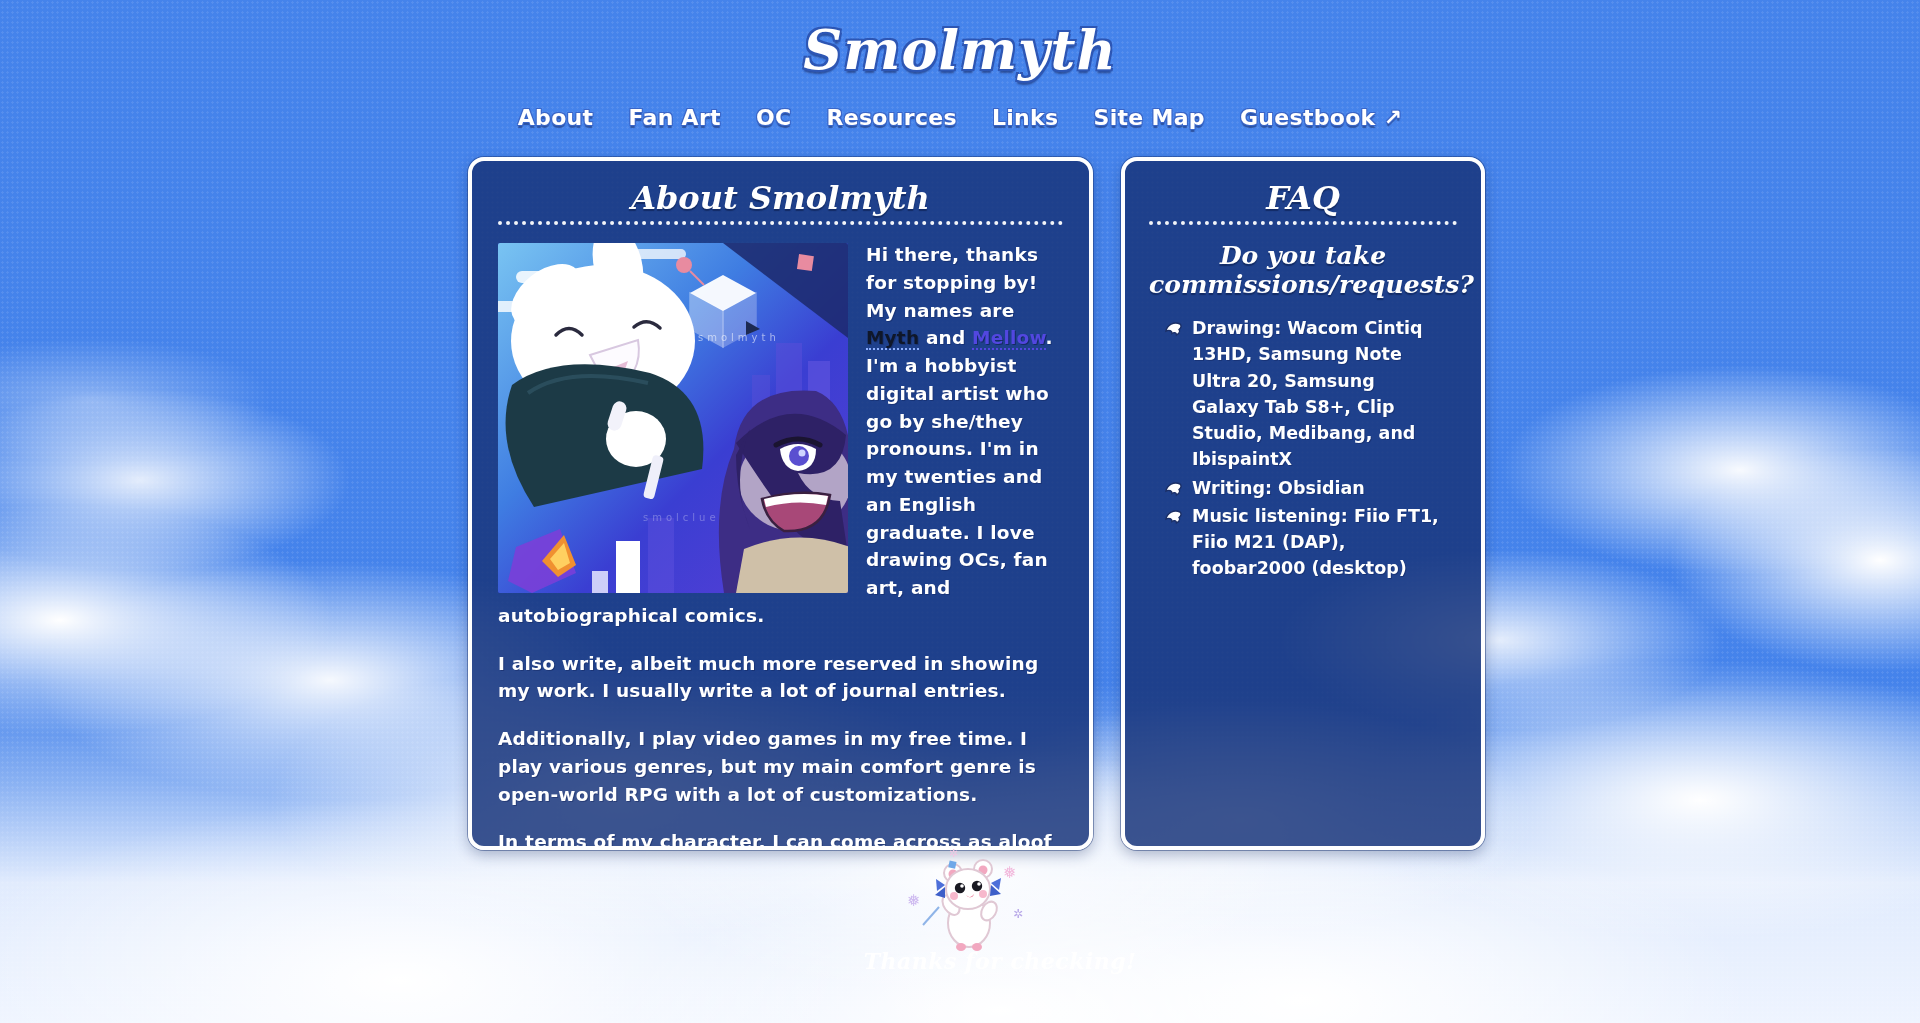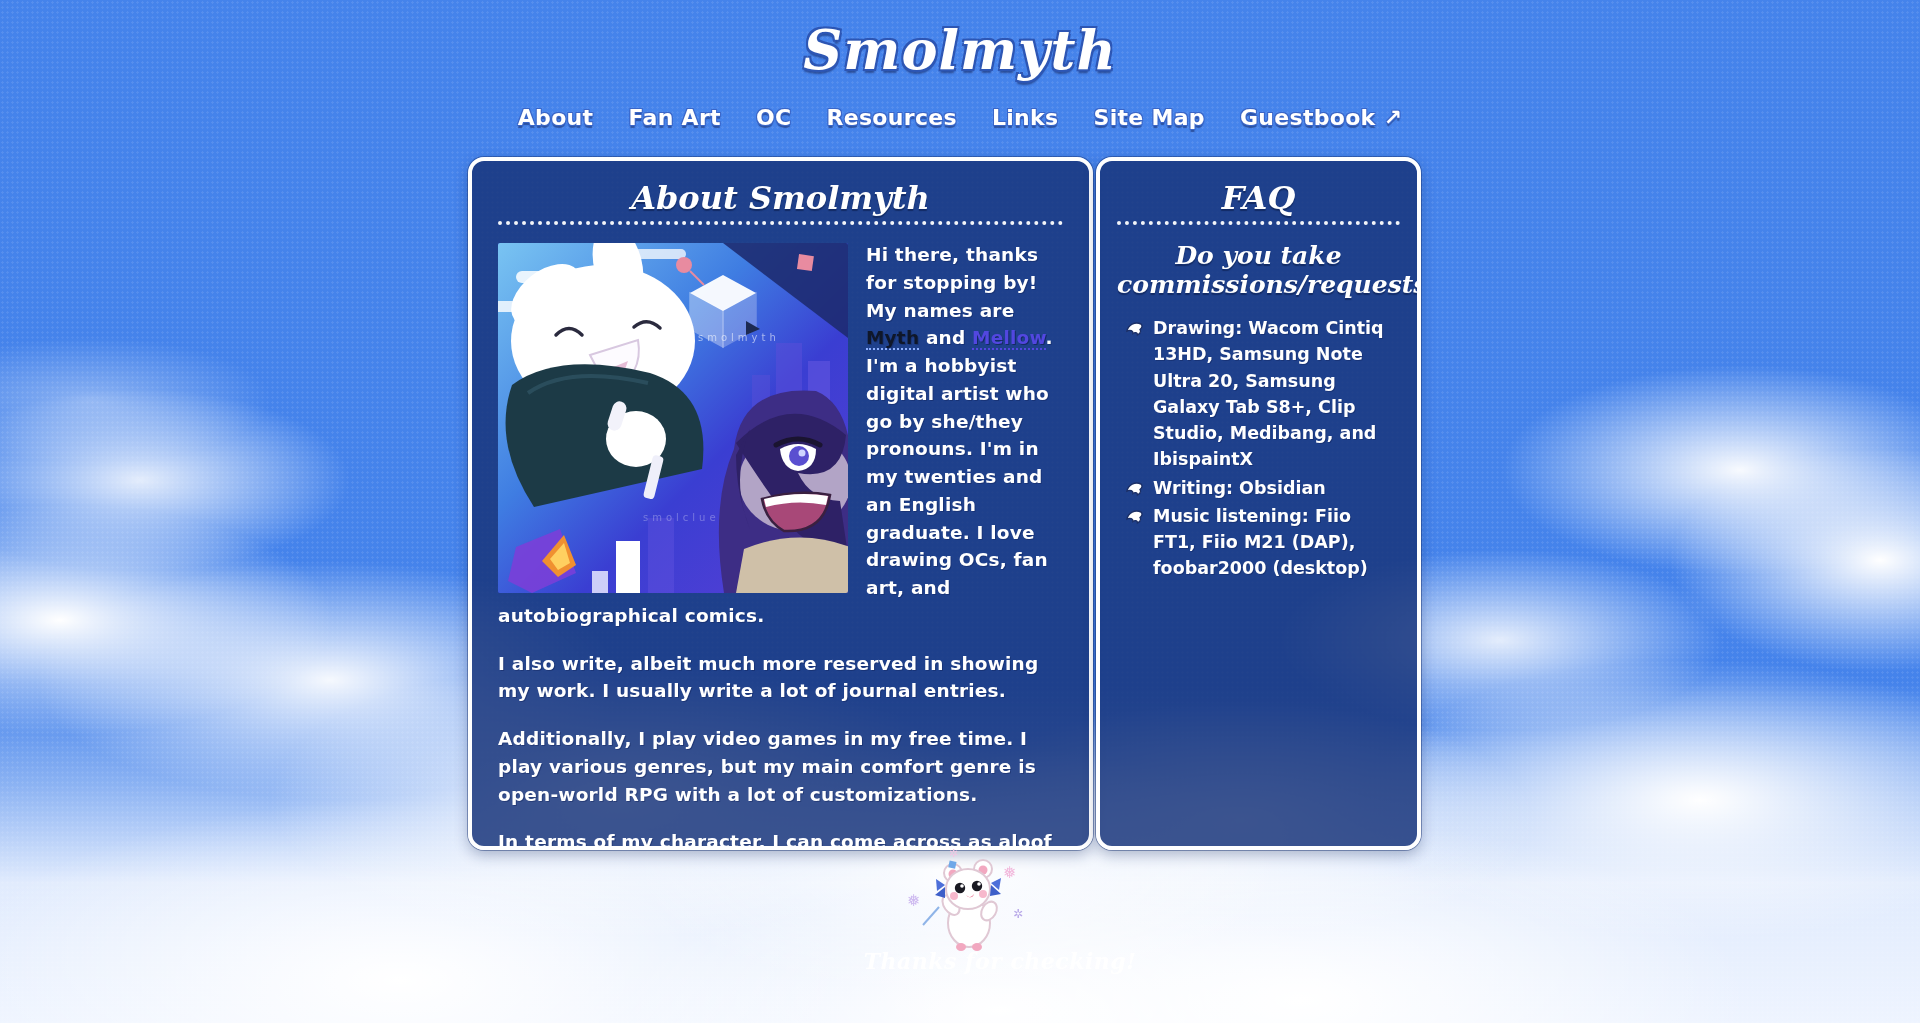--- a/index.html
+++ b/index.html
@@ -44,29 +44,29 @@
     text-shadow:-2px -2px 0 #2d56b4, 2px -2px 0 #2d56b4, -2px 2px 0 #2d56b4, 2px 2px 0 #2d56b4, 0 4px 2px rgba(25,48,110,.65);
   }
   .nav{position:absolute;top:105px;left:0;width:100%;text-align:center;}
   .nav a{
     display:inline-block;margin:0 15px;color:#fff;text-decoration:none;
     font-weight:800;font-size:22px;letter-spacing:.3px;cursor:pointer;
     text-shadow:-1px -1px 0 #3a66c8, 1px -1px 0 #3a66c8, -1px 1px 0 #3a66c8, 1px 1px 0 #3a66c8, 0 3px 1px rgba(32,60,130,.7);
   }
 
   
-  .main{position:absolute;top:157px;left:468px;display:flex;gap:3px;}
+  .main{position:absolute;top:157px;left:468px;display:flex;gap:28px;}
   .panel{
     background:rgba(23,51,122,.84);
     border:4px solid #fff;border-radius:16px;
     box-shadow:0 0 0 1px rgba(25,50,115,.45), 0 5px 14px rgba(18,38,90,.30);
     color:#fff;overflow:hidden;box-sizing:border-box;
   }
   .panel-about{width:625px;height:693px;padding:10px 26px;}
-  .panel-faq{width:325px;height:693px;padding:10px 17px;}
+  .panel-faq{width:364px;height:693px;padding:10px 24px;}
   .script{
     font-family:"DejaVu Serif","Liberation Serif",serif;font-style:italic;font-weight:700;
     text-shadow:0 2px 1px rgba(10,25,70,.55);
   }
   .panel-title{font-size:32px;text-align:center;margin:8px 0 4px;}
   .dotline{border-bottom:4px dotted rgba(255,255,255,.95);margin:4px 0 16px;}
   .panel p{margin:0 0 20px;font-weight:700;letter-spacing:.2px;
            text-shadow:1px 1px 0 rgba(18,35,90,.45);}
   .panel-about p{font-size:18.5px;line-height:1.5;}
   .panel-faq p{font-size:17.5px;line-height:1.52;}
@@ -75,21 +75,21 @@
     float:left;width:350px;height:350px;margin:2px 18px 8px 0;
     border-radius:2px;overflow:hidden;background:#2b3fd0;
   }
   .sub-heading{font-size:25px;text-align:center;margin:6px 0 16px;}
   .clear{clear:both;}
 
   a.inline-link{text-decoration:none;font-weight:700;cursor:pointer;}
   a.link-myth{color:#0f172a;border-bottom:2px dotted #8fb0ff;}
   a.link-mellow{color:#5247e0;border-bottom:2px dotted #5247e0;text-shadow:1px 1px 0 rgba(10,20,60,.5);}
 
-  ul.tools{list-style:none;margin:9px;padding:0;font-size:17.5px;line-height:1.5;font-weight:700;
+  ul.tools{list-style:none;margin:16px;padding:0;font-size:17.5px;line-height:1.5;font-weight:700;
            text-shadow:1px 1px 0 rgba(18,35,90,.45);}
   ul.tools li{position:relative;padding-left:27px;margin:0 0 2px;}
   ul.tools li .wing{position:absolute;left:0;top:3px;}
   ul.tools b{font-weight:900;}
   .hamster-wrap{position:absolute;left:905px;top:855px;width:130px;height:100px;}
   .flake{position:absolute;font-size:16px;font-weight:700;}
   .thanks{
     position:absolute;left:0;top:948px;width:100%;text-align:center;
     font-family:"DejaVu Serif","Liberation Serif",serif;font-style:italic;font-weight:700;
     font-size:22px;color:#ffffff;letter-spacing:.5px;margin-left:40px;

